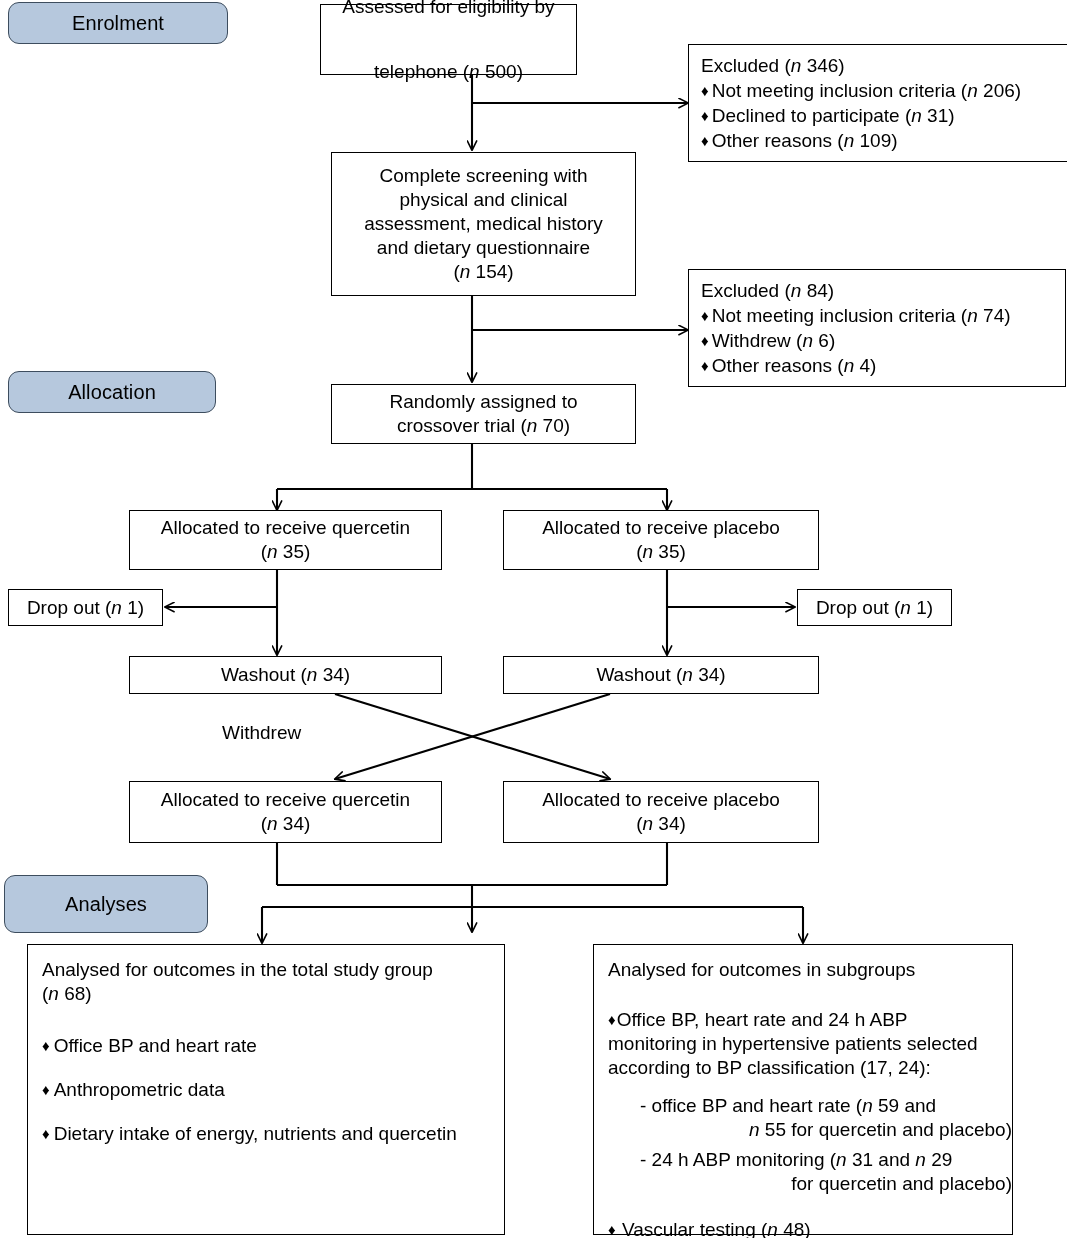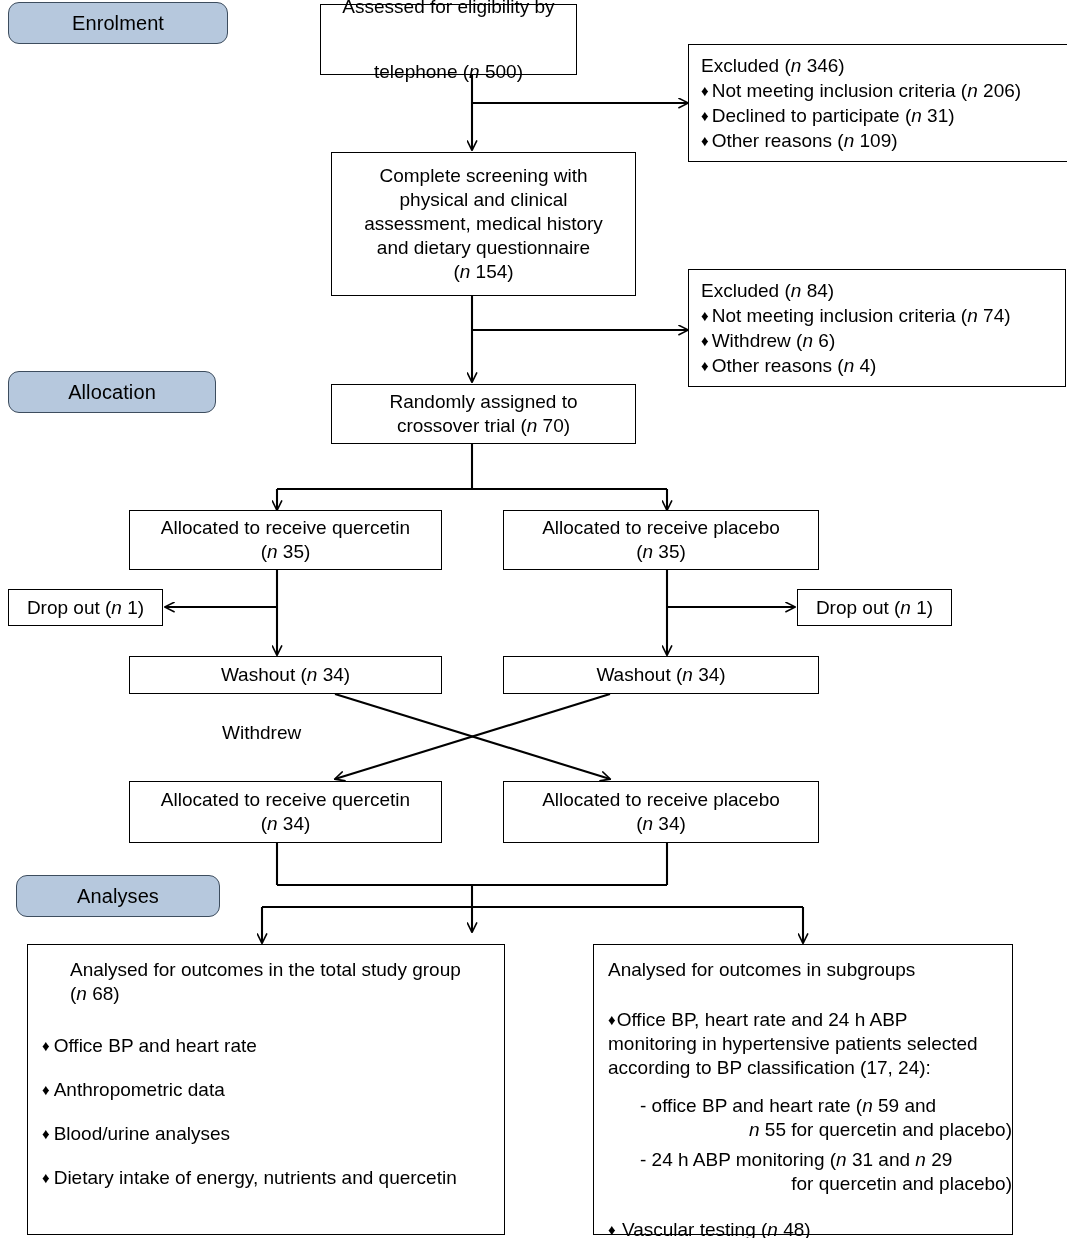--- a/index.html
+++ b/index.html
@@ -69,21 +69,21 @@
   }
   .blist { margin: 0; padding: 0; }
   .blist .bullet-line { margin-top: 1px; }
   .free-label {
     position: absolute;
     font-size: 19px;
     white-space: nowrap;
   }
   .it { font-style: italic; }
   
-  .an-head { display: block; white-space: nowrap; margin-left: 28px; }
+  .an-head { display: block; white-space: nowrap; }
   .an-item { display: block; white-space: nowrap; margin-top: 20px; }
   .an-item .bullet { font-size: 15px; padding-right: 4px; vertical-align: 1px; }
   .sub-head { display:block; white-space: nowrap;}
   .sub-b { display: block; margin-top: 22px; }
   .sub-b .bullet { font-size: 15px; padding-right: 1px; vertical-align: 1px;}
   .sub-b .l { display: block; white-space: nowrap; }
   .dash { display: block; white-space: nowrap; margin-left: 44px; text-indent: -12px; }
   .dash.cont { text-indent: 0; margin-left: 56px; text-align: right; }
 </style>
 </head>
@@ -131,21 +131,21 @@
   </svg>
 
   <div class="stage-label" style="left:8px; top:2px; width:220px; height:42px;">
     <span>Enrolment</span>
   </div>
 
   <div class="stage-label" style="left:8px; top:371px; width:208px; height:42px;">
     <span>Allocation</span>
   </div>
 
-  <div class="stage-label" style="left:16px; top:875px; width:204px; height:42px;">
+  <div class="stage-label" style="left:4px; top:875px; width:204px; height:58px;">
     <span>Analyses</span>
   </div>
 
   <div class="node centered" style="left:320px; top:4px; width:257px; height:71px;gap:41px;">
     <span class="ln">Assessed for eligibility by</span>
     <span class="ln"><span>telephone (</span><span class="it">n</span><span> 500)</span></span>
   </div>
 
   <div class="node lefted" style="left:688px; top:44px; width:454px; height:118px;">
     <span class="ln"><span>Excluded (</span><span class="it">n</span><span> 346)</span></span>
@@ -215,21 +215,20 @@
     <span class="ln">Allocated to receive placebo</span>
     <span class="ln"><span>(</span><span class="it">n</span><span> 34)</span></span>
   </div>
 
   <div class="node" style="left:27px; top:944px; width:478px; height:291px; padding:13px 0 0 14px;">
     <span class="an-head">Analysed for outcomes in the total study group</span>
     <span class="an-head"><span>(</span><span class="it">n</span><span> 68)</span></span>
 
     <span class="an-item" style="margin-top:28px;"><span class="bullet">♦</span><span>Office BP and heart rate</span></span>
     <span class="an-item"><span class="bullet">♦</span><span>Anthropometric data</span></span>
-    <span class="an-item"><span class="bullet">♦</span><span>Blood/urine analyses</span></span>
     <span class="an-item"><span class="bullet">♦</span><span>Dietary intake of energy, nutrients and quercetin</span></span>
   </div>
 
   <div class="node" style="left:593px; top:944px; width:420px; height:291px; padding:13px 0 0 14px;">
     <span class="sub-head">Analysed for outcomes in subgroups</span>
 
     <span class="sub-b" style="margin-top:26px;">
       <span class="l"><span class="bullet">♦</span><span>Office BP, heart rate and 24 h ABP</span></span>
       <span class="l">monitoring in hypertensive patients selected</span>
       <span class="l">according to BP classification (17, 24):</span>

